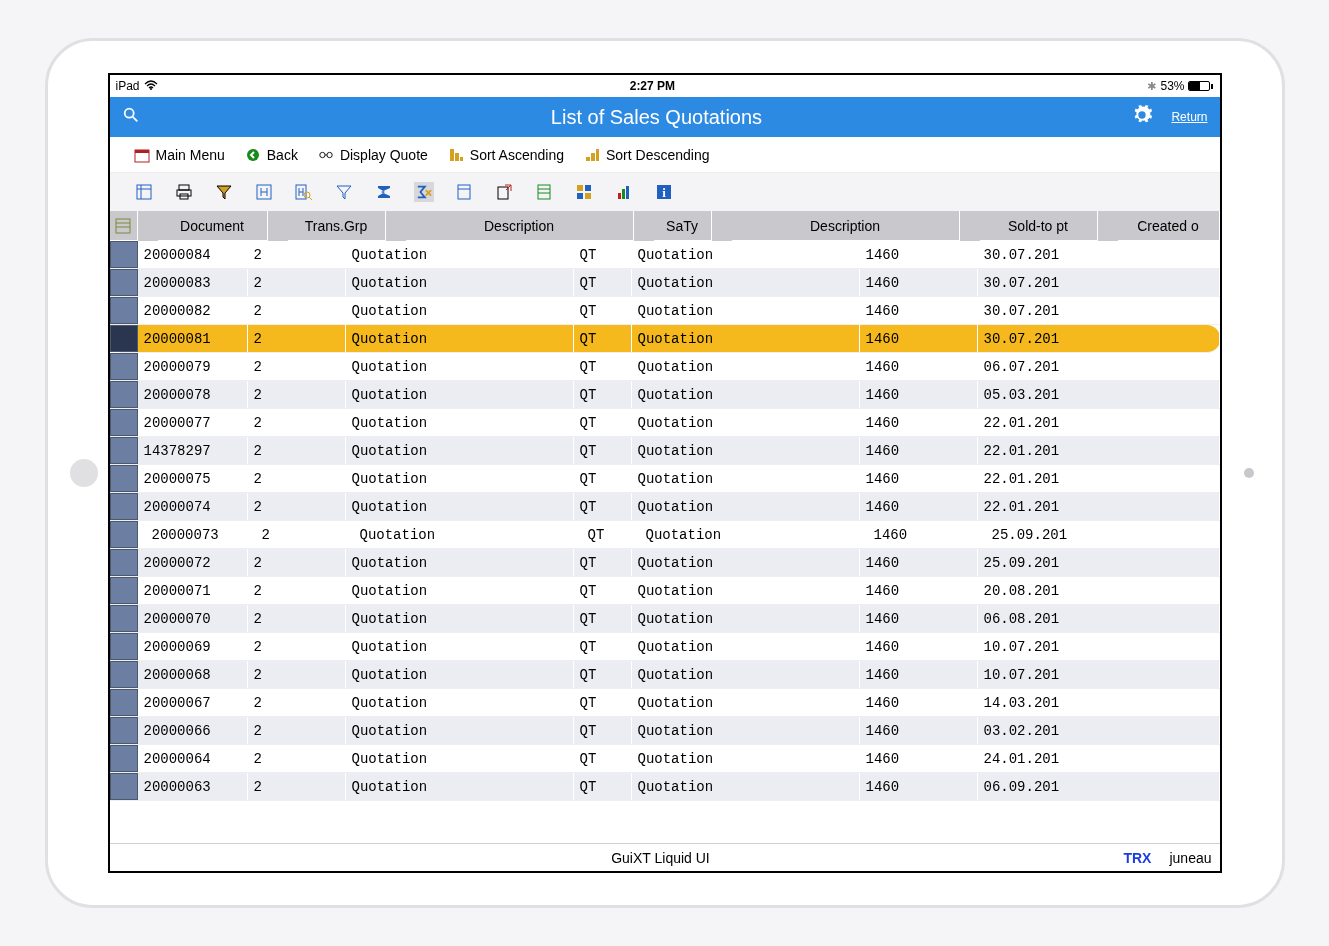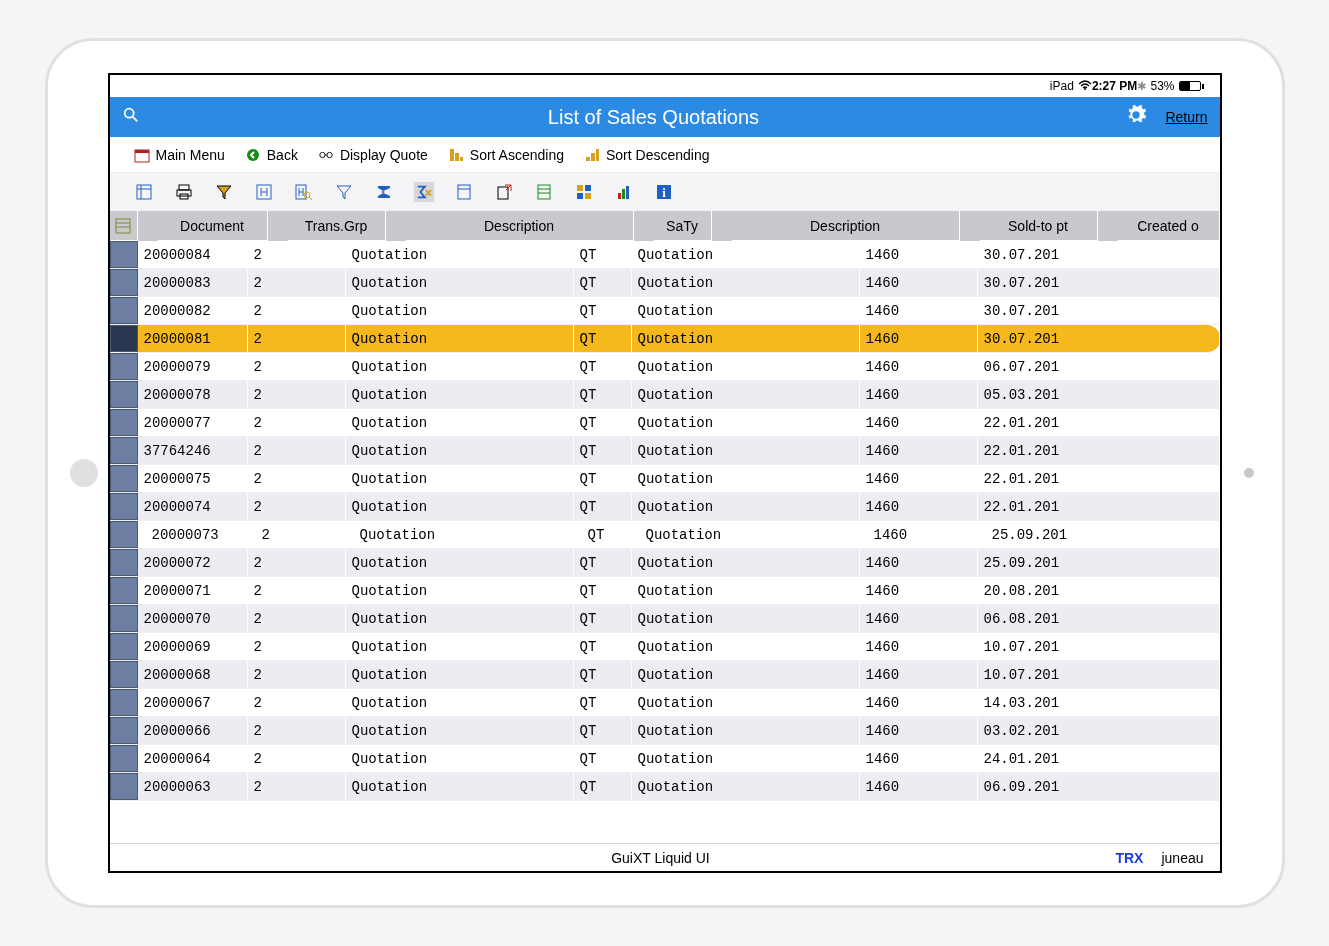--- a/index.html
+++ b/index.html
@@ -49,22 +49,22 @@
   background: #fff;
   display: flex;
   flex-direction: column;
   overflow: hidden;
 }
 .status-bar {
   height: 22px;
   background: #fff;
   display: flex;
   align-items: center;
-  justify-content: flex-end;
-  padding: 0 16px;
+  justify-content: space-between;
+  padding: 0 6px;
   font-size: 12px;
   color: #000;
 }
 .status-left, .status-right { display: flex; align-items: center; gap: 4px; }
 .wifi-icon { font-size: 11px; }
 .battery-icon {
   display: inline-flex;
   align-items: center;
 }
 .battery-body {
@@ -93,21 +93,21 @@
   display: flex;
   align-items: center;
   justify-content: space-between;
   padding: 0 12px;
   color: #fff;
 }
 .title-left { width: 60px; display: flex; }
 .title-center { font-size: 20px; font-weight: 400; }
 .title-right { display: flex; align-items: center; gap: 18px; }
 .gear-icon { width: 22px; height: 22px; }
-.return-btn { color: #000000; font-size: 14px; cursor: pointer; text-decoration: underline; }
+.return-btn { color: #ffffff; font-size: 12px; cursor: pointer; text-decoration: underline; }
 .search-icon { width: 18px; height: 18px; stroke: #fff; stroke-width: 2; fill: none; }
 .menu-bar {
   height: 36px;
   background: #fff;
   display: flex;
   align-items: center;
   padding: 0 24px;
   gap: 20px;
   border-bottom: 1px solid #eee;
 }
@@ -192,21 +192,21 @@
   cursor: pointer;
 }
 .row-selector.selected { background: #2a3550; }
 .footer-bar {
   height: 28px;
   background: #fff;
   border-top: 1px solid #d0d0d4;
   display: flex;
   align-items: center;
   justify-content: space-between;
-  padding: 0 16px;
+  padding: 0 8px;
   font-size: 14px;
 }
 .footer-center { flex: 1; text-align: center; }
 .footer-right { display: flex; gap: 18px; }
 .trx-label { color: #1a3de0; font-weight: bold; }
 </style>
 </head>
 <body>
 
 <div class="tablet-frame">
@@ -489,21 +489,21 @@
             <div class="td col-doc" style="width:110px;margin-left:0">20000077</div>
             <div class="td col-tg">2</div>
             <div class="td col-desc1">Quotation</div>
             <div class="td col-saty">QT</div>
             <div class="td col-desc2">Quotation</div>
             <div class="td col-sold">1460</div>
             <div class="td col-created">22.01.201</div>
           </div>
           <div class="table-row">
             <div class="row-selector"></div>
-            <div class="td col-doc" style="width:110px;margin-left:0">37764246</div>
+            <div class="td col-doc" style="width:110px;margin-left:0">14378297</div>
             <div class="td col-tg">2</div>
             <div class="td col-desc1">Quotation</div>
             <div class="td col-saty">QT</div>
             <div class="td col-desc2">Quotation</div>
             <div class="td col-sold">1460</div>
             <div class="td col-created">22.01.201</div>
           </div>
           <div class="table-row even">
             <div class="row-selector"></div>
             <div class="td col-doc" style="width:110px;margin-left:0">20000075</div>

